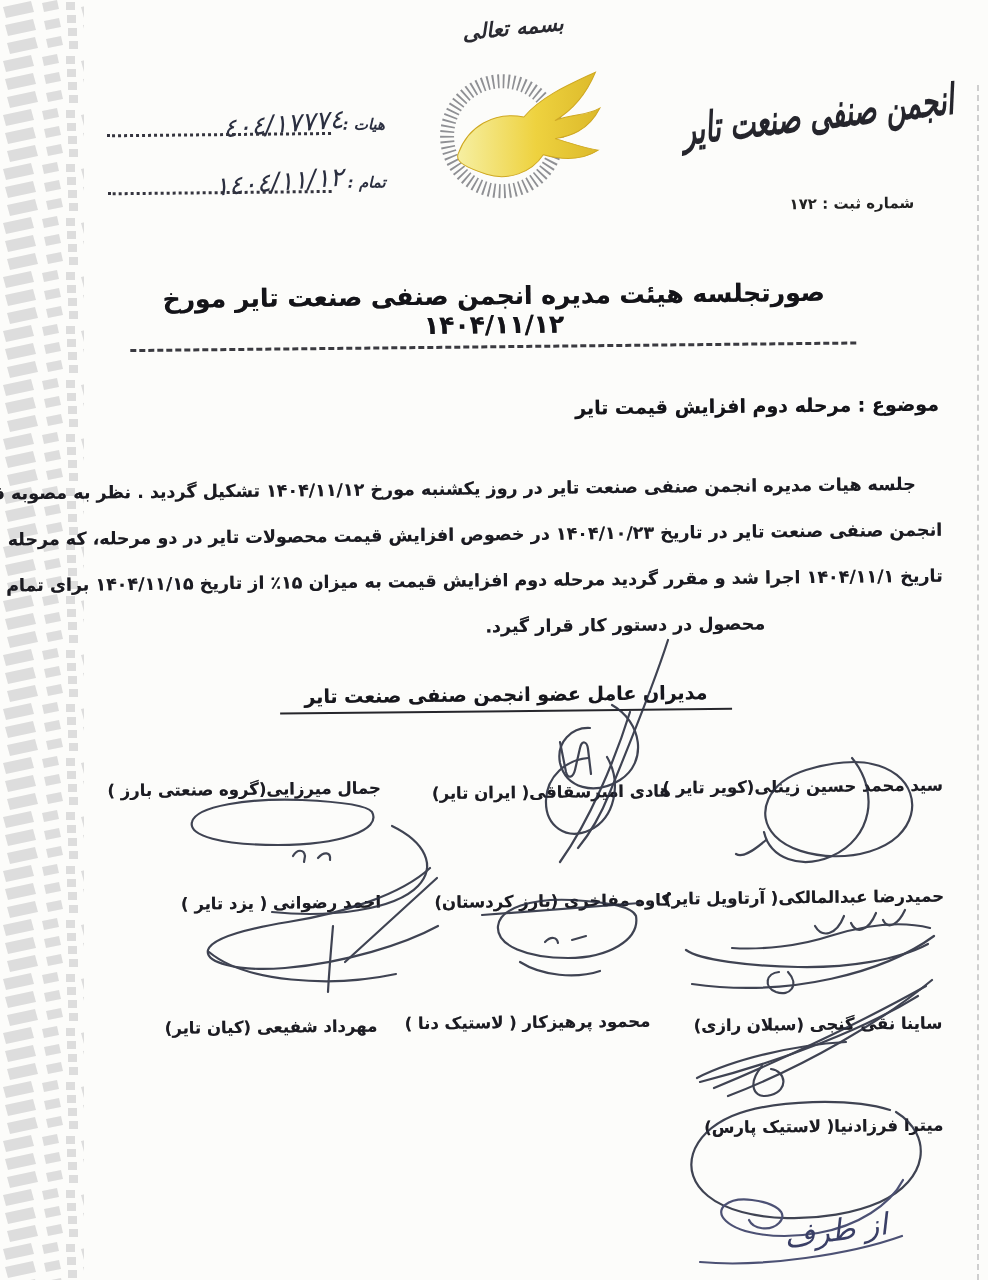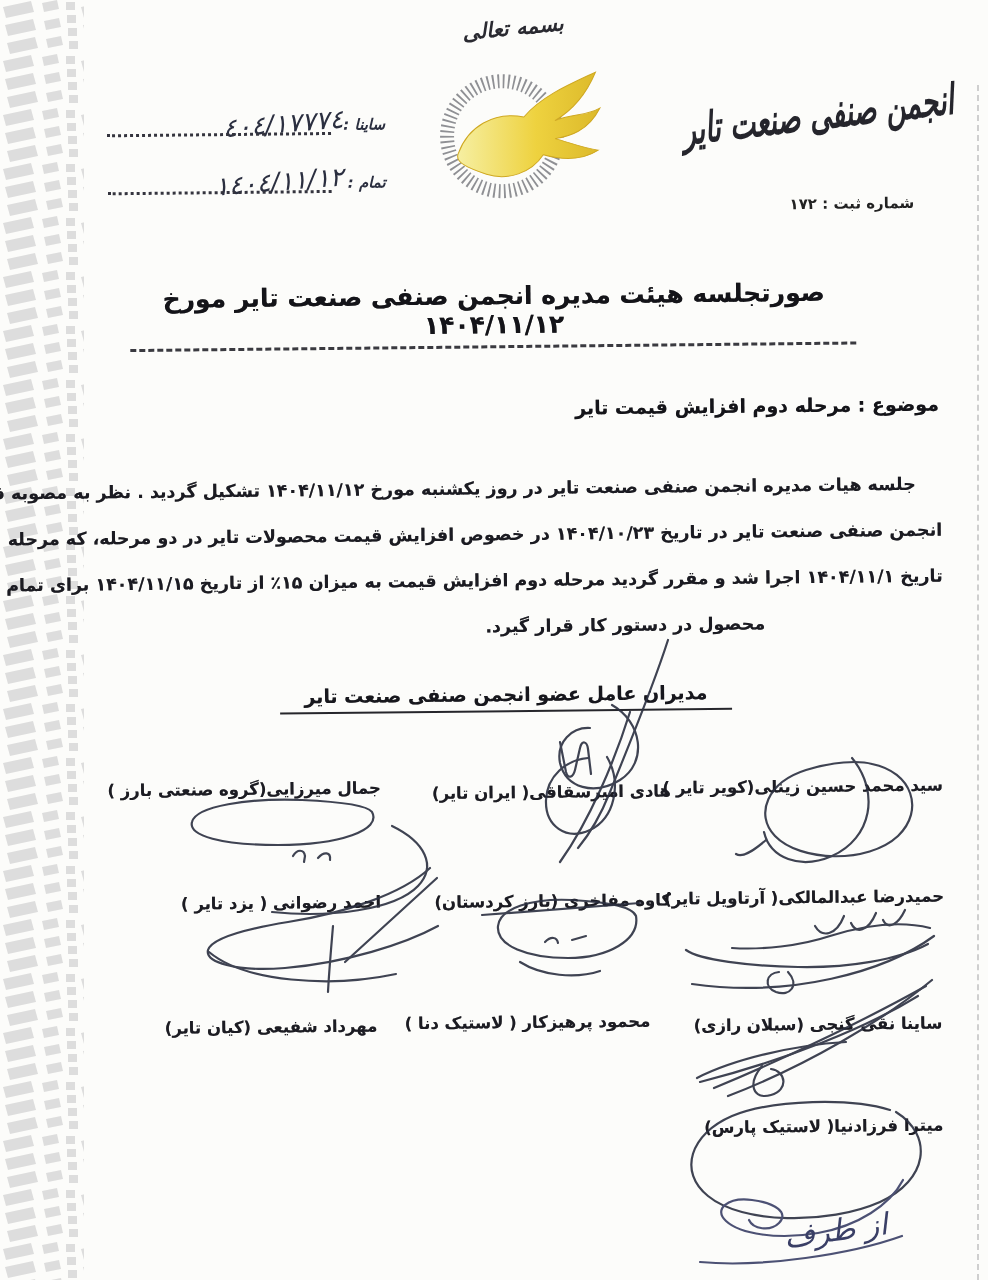--- a/index.html
+++ b/index.html
@@ -134,21 +134,21 @@
       <circle cx="74" cy="80" r="55" fill="none" stroke="#8f9094" stroke-width="14" stroke-dasharray="1.8,3.4"></circle>
       <circle cx="74" cy="80" r="46" fill="#fcfcfa"></circle>
       <path fill="url(#flameGrad)" stroke="#cfa822" stroke-width="1" d="M30,97 C40,70 66,55 96,61 C114,40 144,28 168,17 C156,45 139,58 127,65 C144,58 158,61 172,53 C160,76 141,81 127,83 C141,87 156,93 170,95 C151,107 129,103 115,99 C103,117 79,125 58,118 C41,112 26,106 30,97 Z"></path>
     </svg>
 
     <div class="org-name">انجمن صنفی صنعت تایر</div>
     <div class="registration">شماره ثبت : ۱۷۲</div>
 
     <div class="ref-row num">
       <span class="ref-value">٤٠٤/١٧٧٧٤</span>
-      <span class="ref-label">ساینا :</span>
+      <span class="ref-label">هیات :</span>
       <span class="ref-dots"></span>
     </div>
     <div class="ref-row date">
       <span class="ref-value">١٤٠٤/١١/١٢</span>
       <span class="ref-label">تمام :</span>
       <span class="ref-dots"></span>
     </div>
 
     <div class="doc-title">صورتجلسه هیئت مدیره انجمن صنفی صنعت تایر مورخ ۱۴۰۴/۱۱/۱۲</div>
     <div class="title-dashes"></div>

